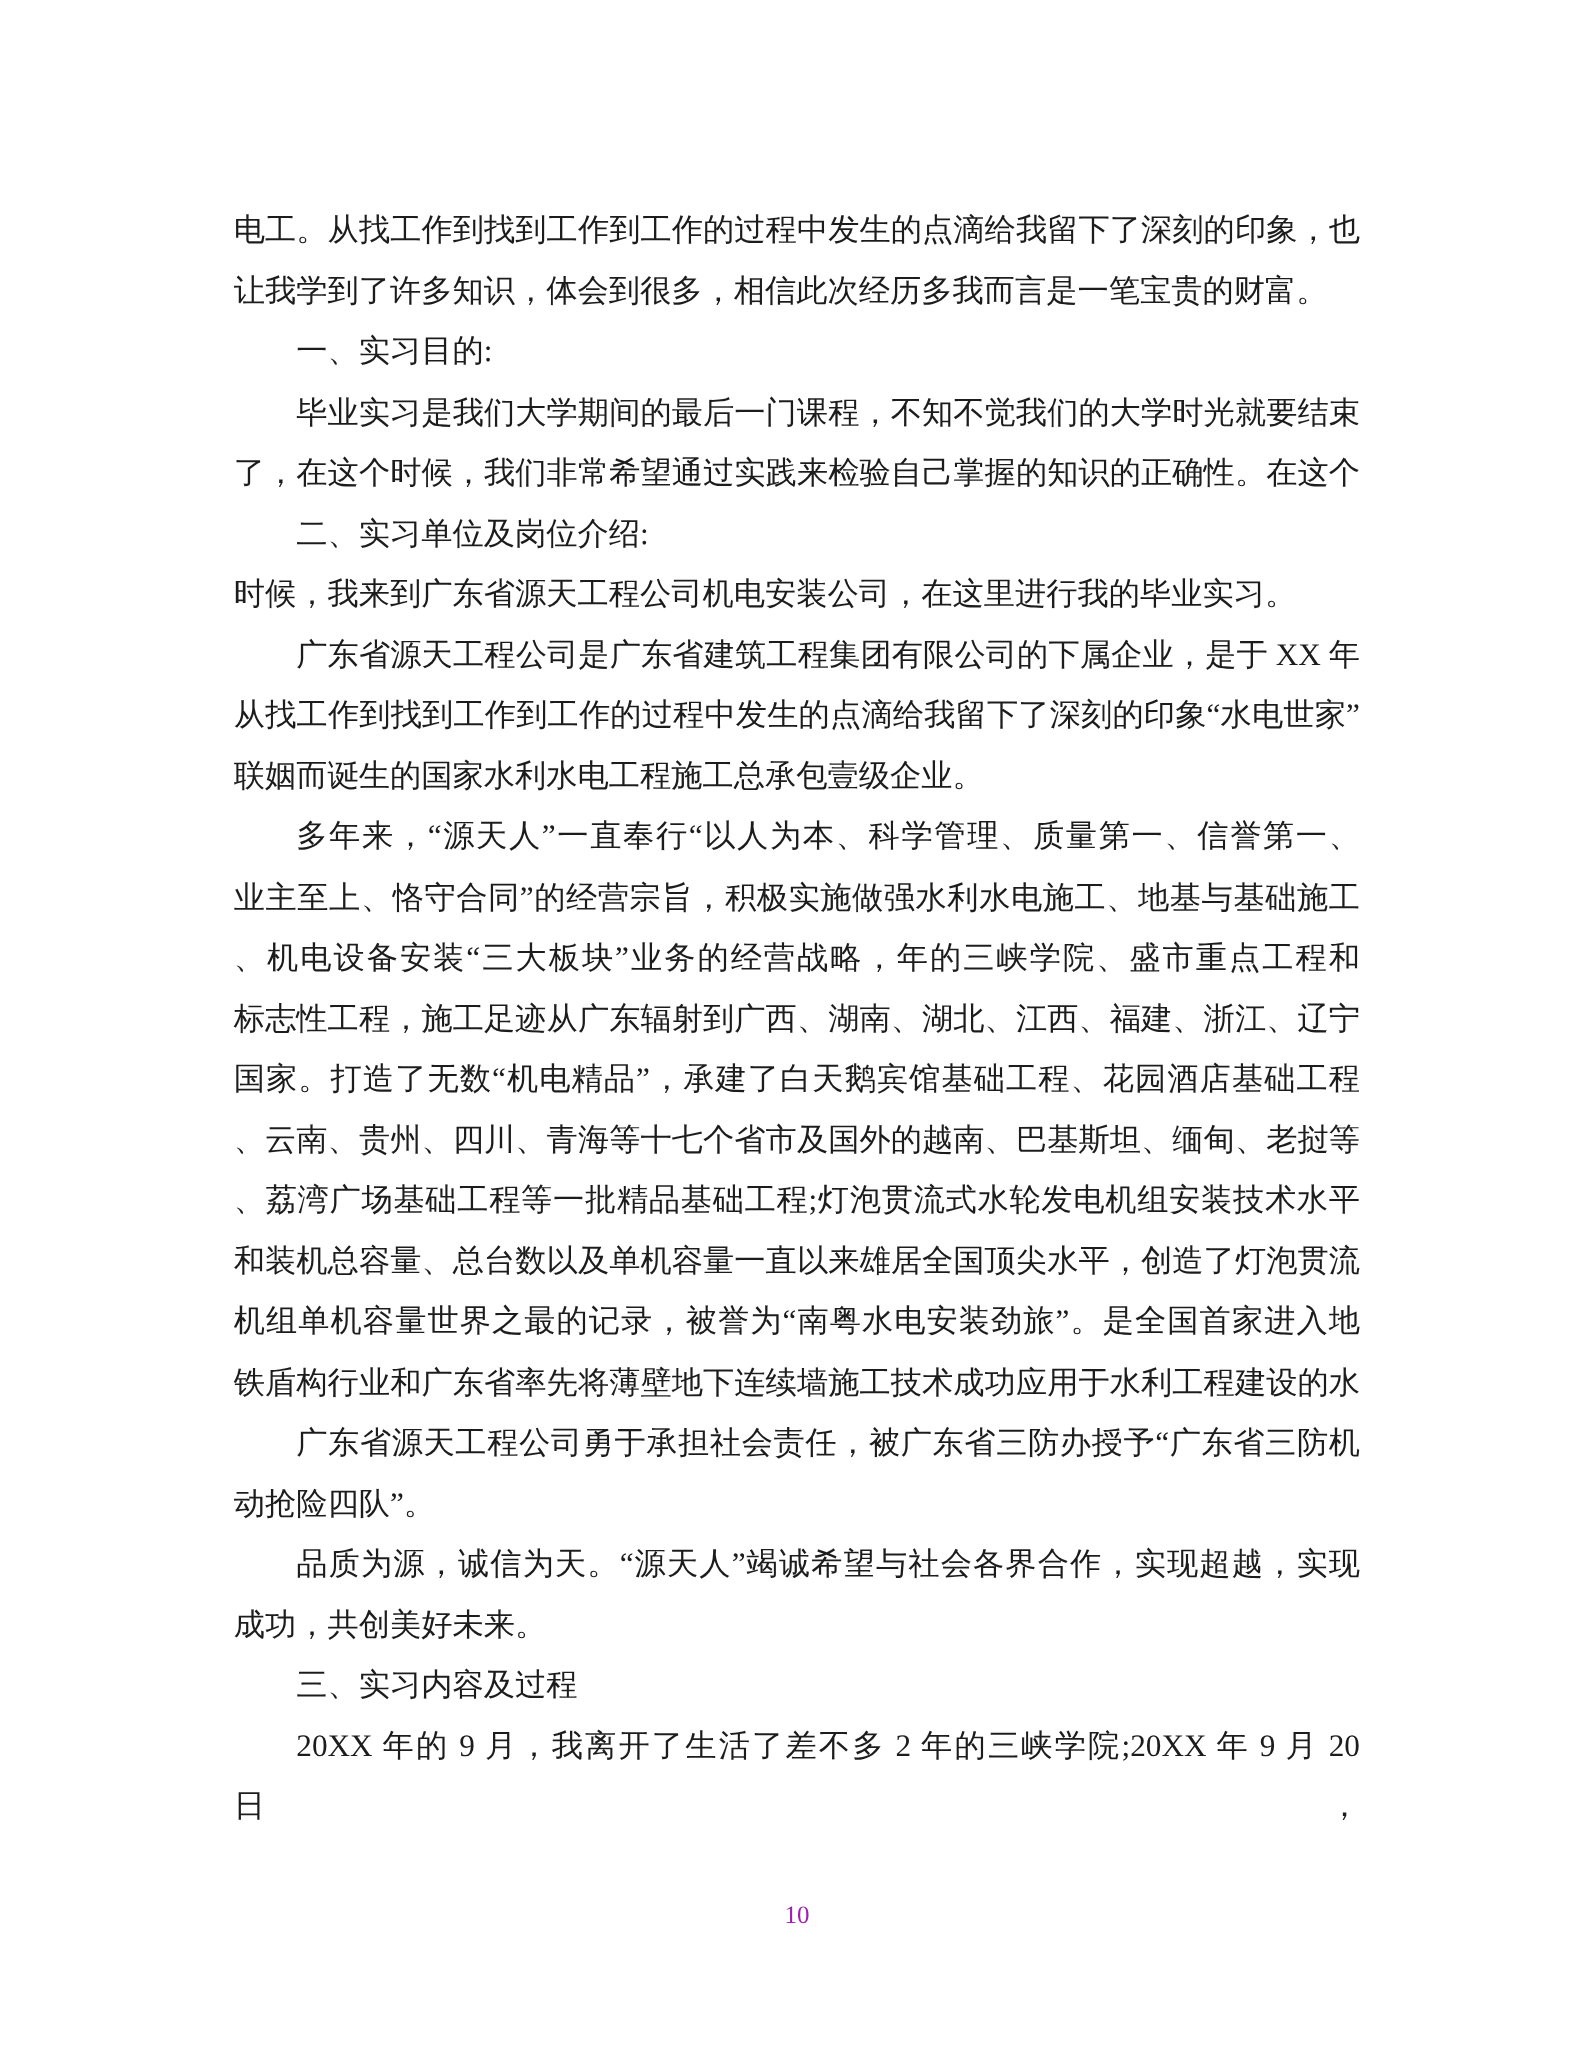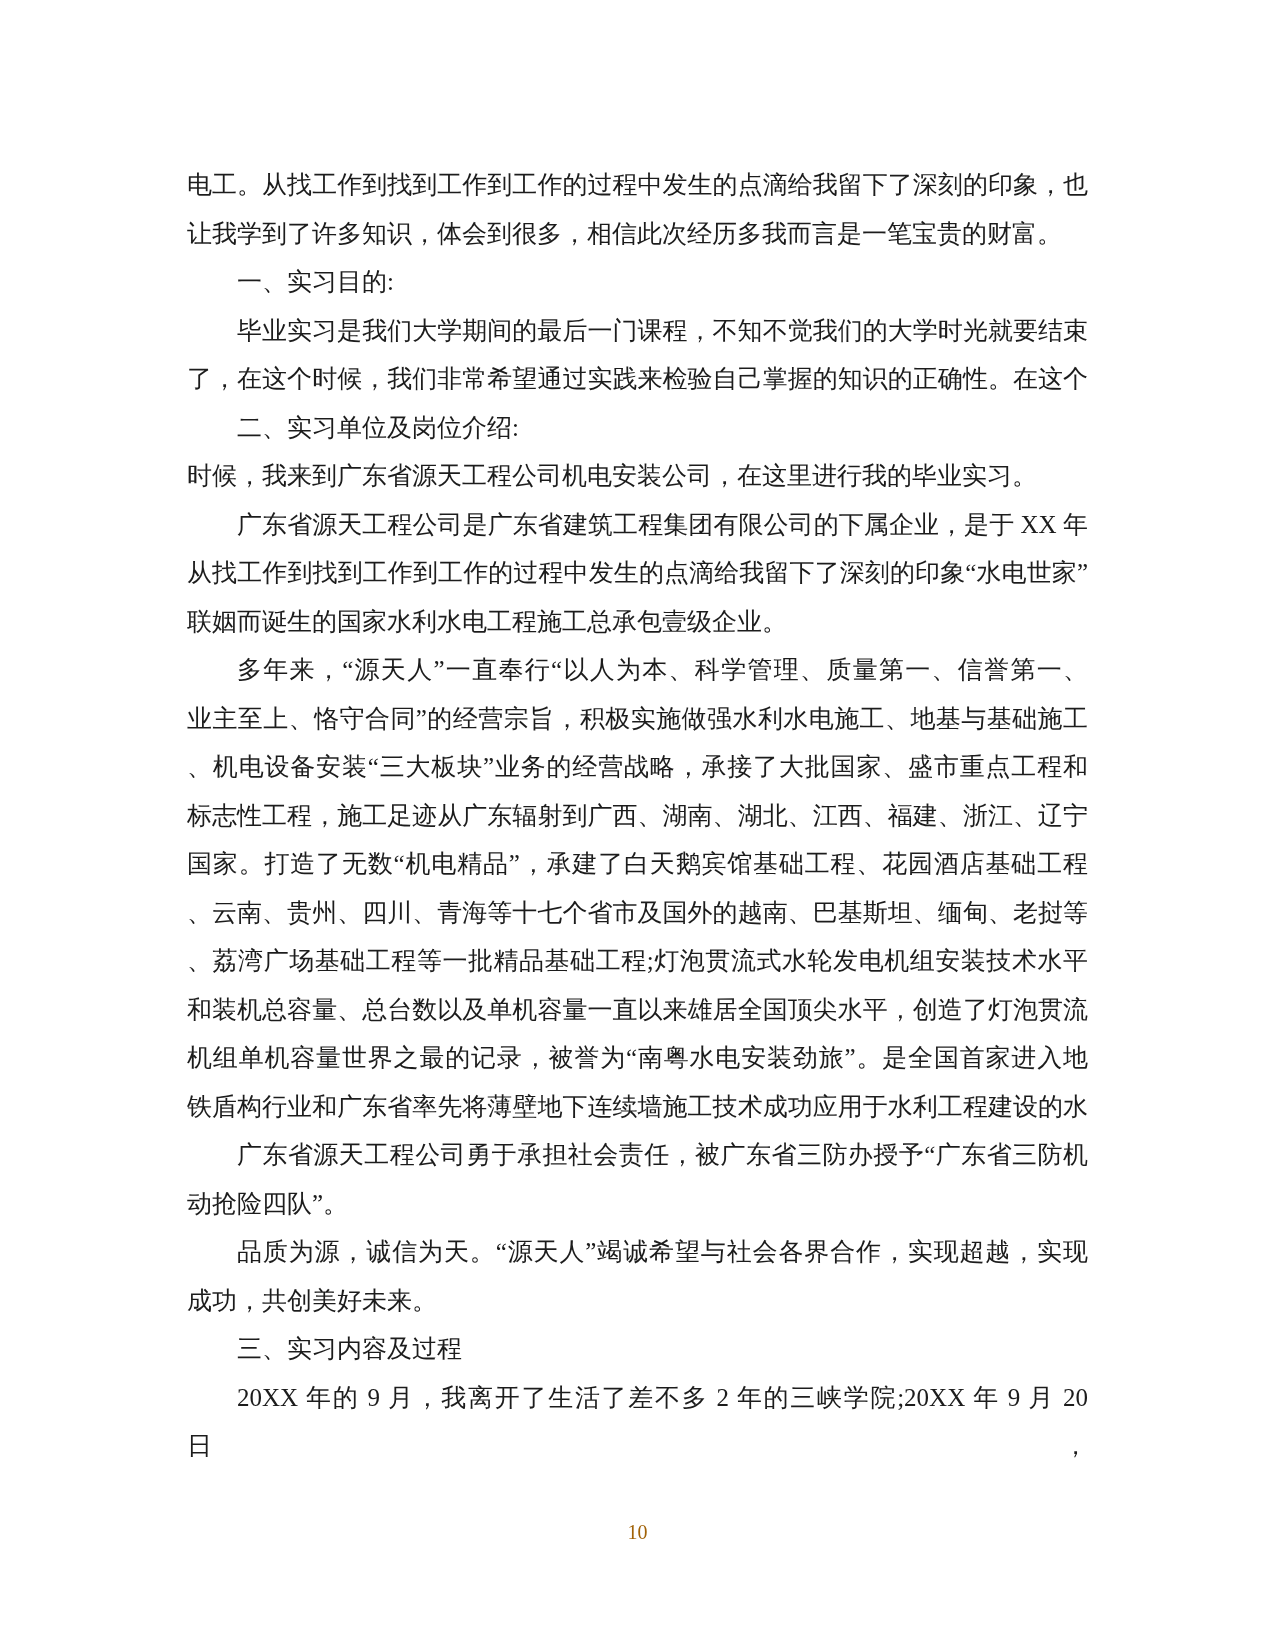--- a/index.html
+++ b/index.html
@@ -36,41 +36,41 @@
     text-indent: 50px;
   }
   .page-number {
     position: absolute;
     top: 1519px;
     left: 0;
     width: 100%;
     text-align: center;
     font-size: 20px;
     line-height: 26px;
-    color: #a16207;
+    color: #a21caf;
   }
 </style>
 </head>
 <body>
 
 <div class="page">
   <div class="text-block">
     <div class="line">电工。从找工作到找到工作到工作的过程中发生的点滴给我留下了深刻的印象，也</div>
     <div class="line end">让我学到了许多知识，体会到很多，相信此次经历多我而言是一笔宝贵的财富。</div>
     <div class="line end indent">一、实习目的:</div>
     <div class="line indent">毕业实习是我们大学期间的最后一门课程，不知不觉我们的大学时光就要结束</div>
     <div class="line">了，在这个时候，我们非常希望通过实践来检验自己掌握的知识的正确性。在这个</div>
     <div class="line end indent">二、实习单位及岗位介绍:</div>
     <div class="line end">时候，我来到广东省源天工程公司机电安装公司，在这里进行我的毕业实习。</div>
     <div class="line indent">广东省源天工程公司是广东省建筑工程集团有限公司的下属企业，是于 XX 年</div>
     <div class="line">从找工作到找到工作到工作的过程中发生的点滴给我留下了深刻的印象“水电世家”</div>
     <div class="line end">联姻而诞生的国家水利水电工程施工总承包壹级企业。</div>
     <div class="line indent">多年来，“源天人”一直奉行“以人为本、科学管理、质量第一、信誉第一、</div>
     <div class="line">业主至上、恪守合同”的经营宗旨，积极实施做强水利水电施工、地基与基础施工</div>
-    <div class="line">、机电设备安装“三大板块”业务的经营战略，承接了大批国家、盛市重点工程和</div>
+    <div class="line">、机电设备安装“三大板块”业务的经营战略，年的三峡学院、盛市重点工程和</div>
     <div class="line">标志性工程，施工足迹从广东辐射到广西、湖南、湖北、江西、福建、浙江、辽宁</div>
     <div class="line">国家。打造了无数“机电精品”，承建了白天鹅宾馆基础工程、花园酒店基础工程</div>
     <div class="line">、云南、贵州、四川、青海等十七个省市及国外的越南、巴基斯坦、缅甸、老挝等</div>
     <div class="line">、荔湾广场基础工程等一批精品基础工程;灯泡贯流式水轮发电机组安装技术水平</div>
     <div class="line">和装机总容量、总台数以及单机容量一直以来雄居全国顶尖水平，创造了灯泡贯流</div>
     <div class="line">机组单机容量世界之最的记录，被誉为“南粤水电安装劲旅”。是全国首家进入地</div>
     <div class="line">铁盾构行业和广东省率先将薄壁地下连续墙施工技术成功应用于水利工程建设的水</div>
     <div class="line indent">广东省源天工程公司勇于承担社会责任，被广东省三防办授予“广东省三防机</div>
     <div class="line end">动抢险四队”。</div>
     <div class="line indent">品质为源，诚信为天。“源天人”竭诚希望与社会各界合作，实现超越，实现</div>

